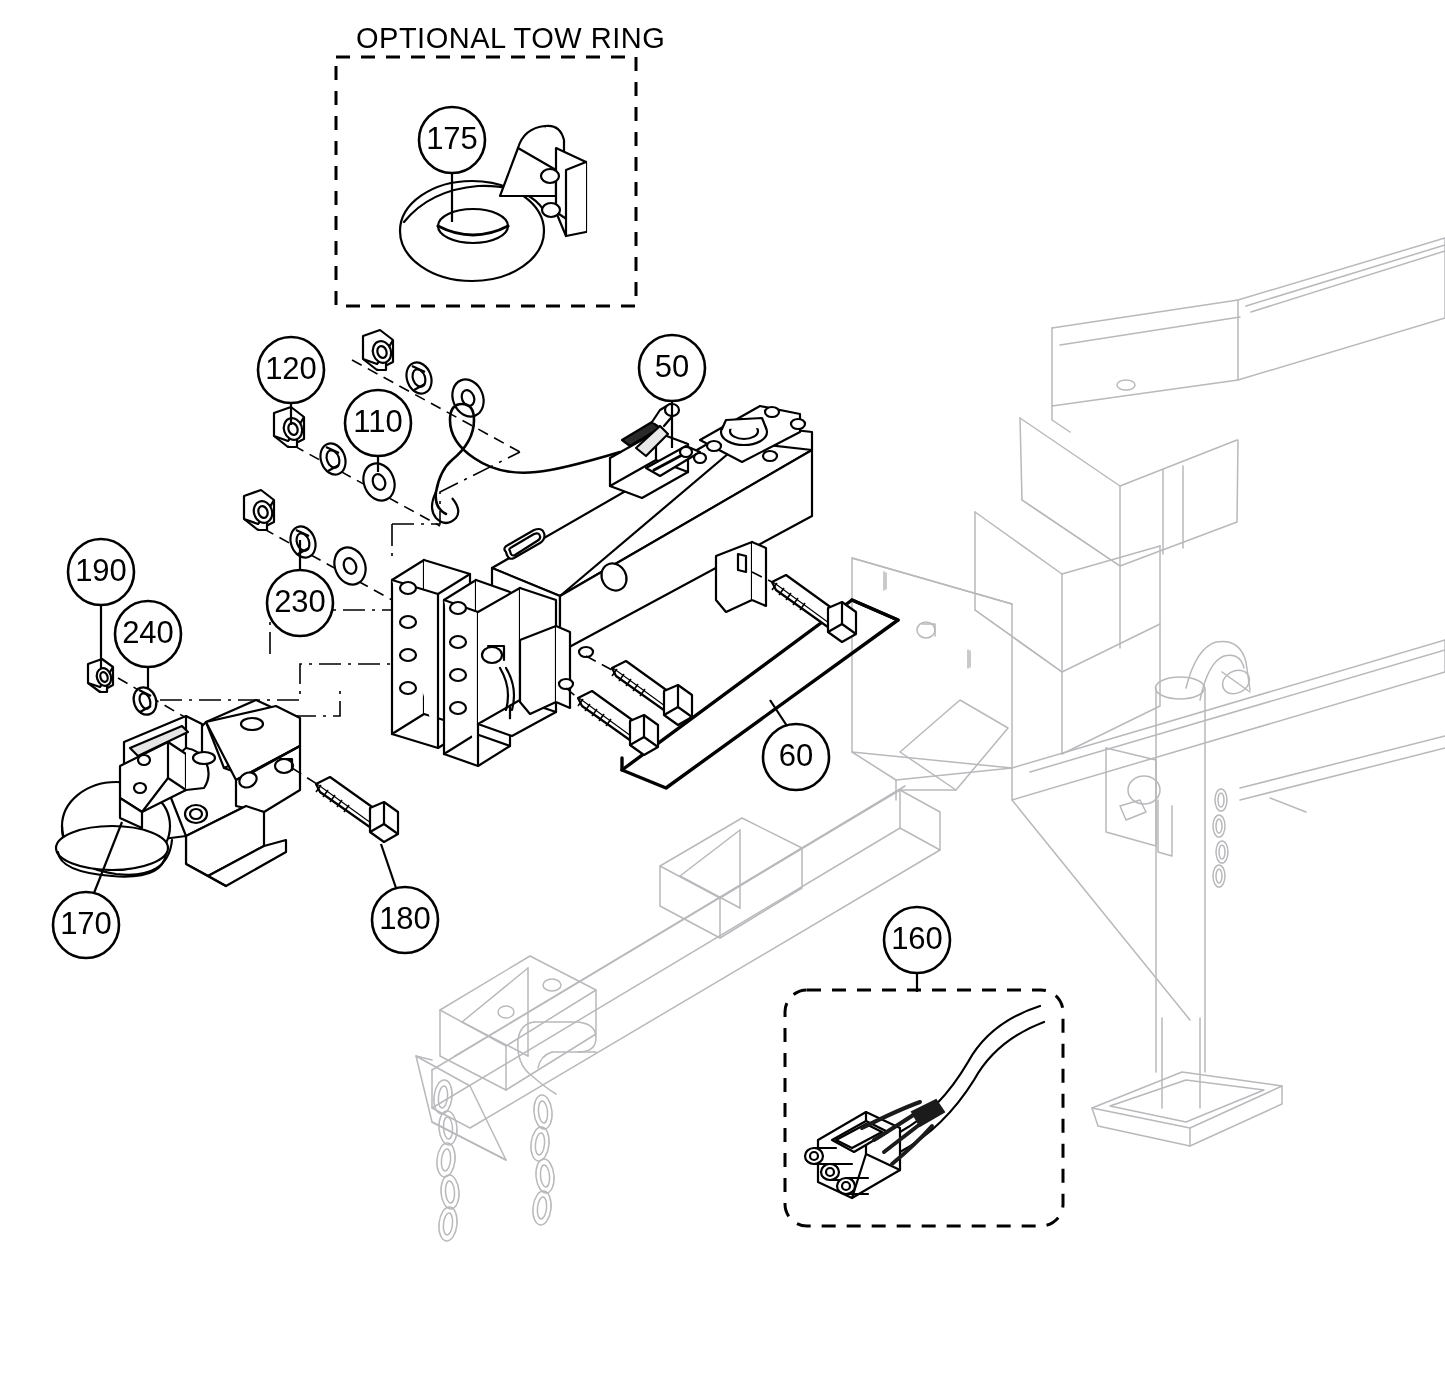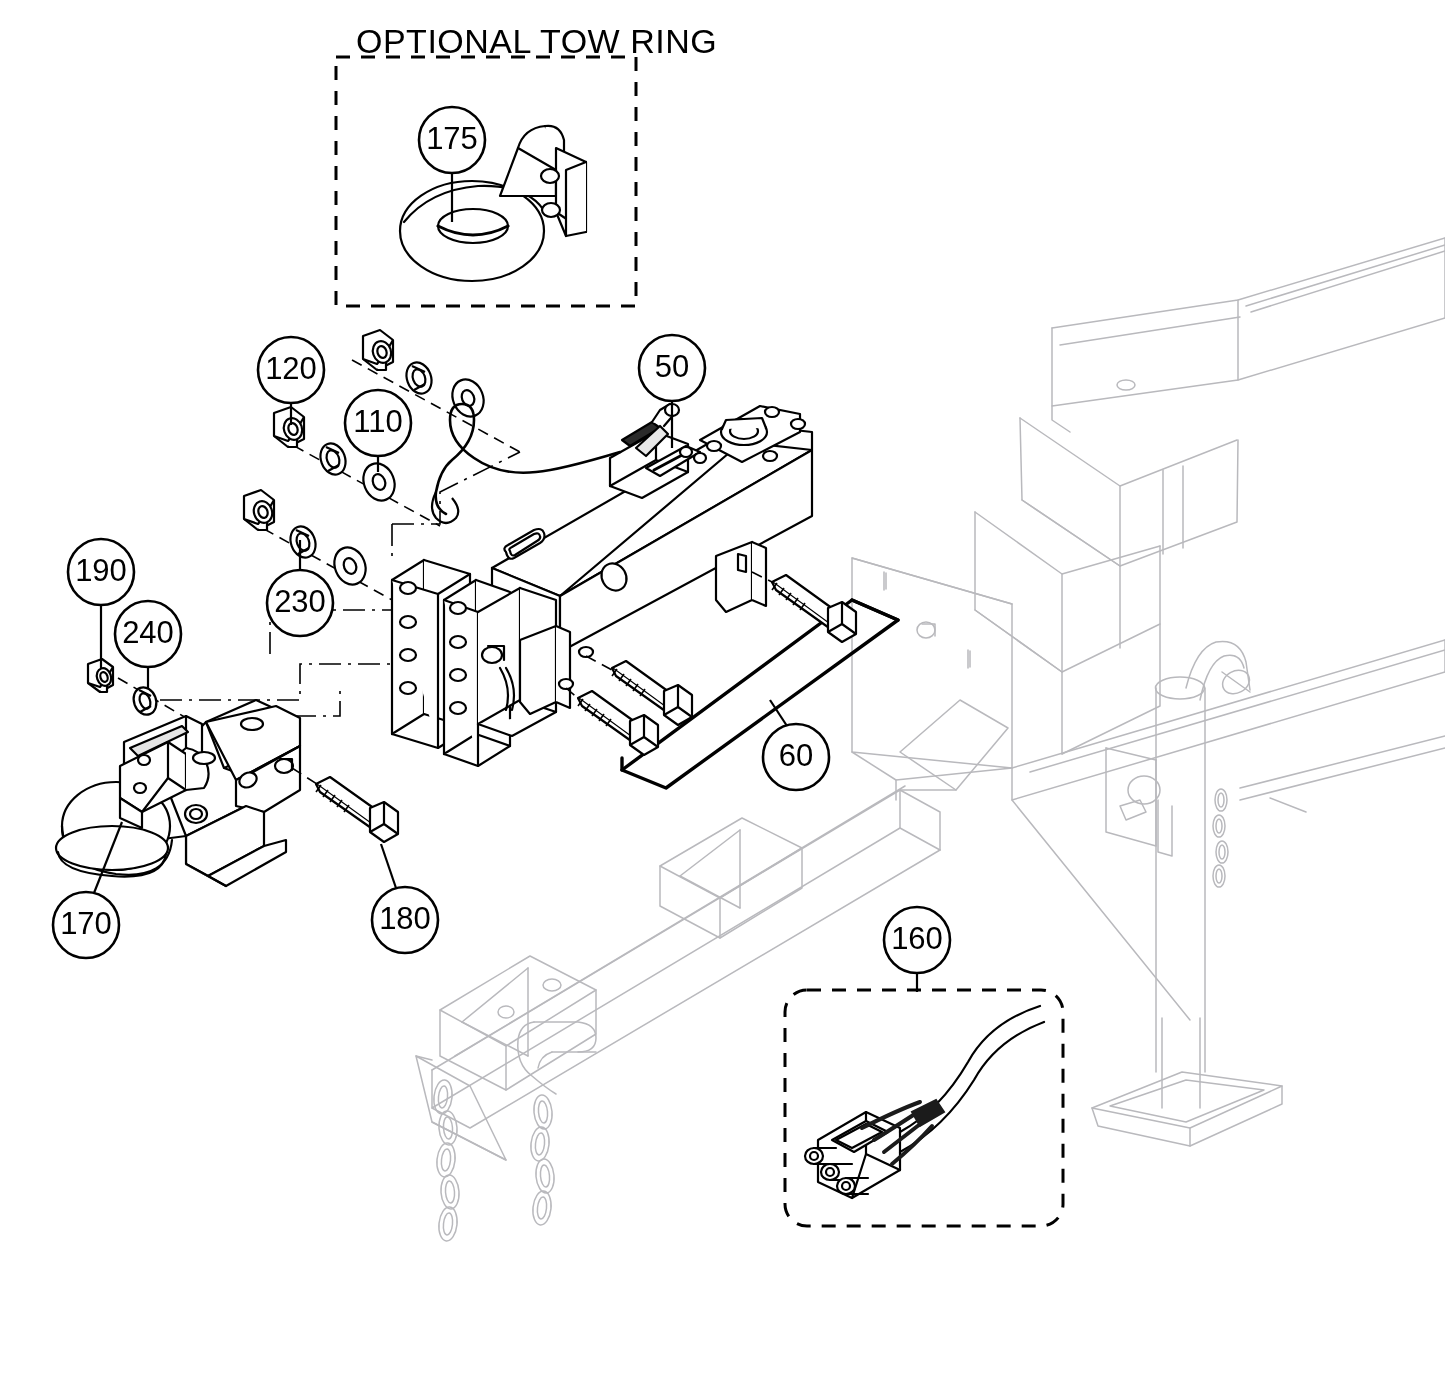--- a/index.html
+++ b/index.html
@@ -4,21 +4,21 @@
 <title>Trailer Coupler Assembly Diagram</title>
 <style>
   html,body{margin:0;padding:0;background:#ffffff;}
   body{
     width:1445px;height:1383px;position:relative;overflow:hidden;
     font-family:"Liberation Sans","DejaVu Sans",sans-serif;
   }
   #stage{position:absolute;left:0;top:0;width:1445px;height:1383px;}
   svg.layer{position:absolute;left:0;top:0;width:1445px;height:1383px;}
   .title-text{
-    position:absolute;font-size:34px;letter-spacing:0.5px;color:#000;
+    position:absolute;font-size:29px;letter-spacing:0.5px;color:#000;
     font-family:"Liberation Sans","DejaVu Sans",sans-serif;white-space:nowrap;
   }
   text.bubble-num{
     font-family:"Liberation Sans","DejaVu Sans",sans-serif;
     font-size:31px;fill:#000;text-anchor:middle;dominant-baseline:middle;
   }
 </style>
 </head>
 <body>
 

